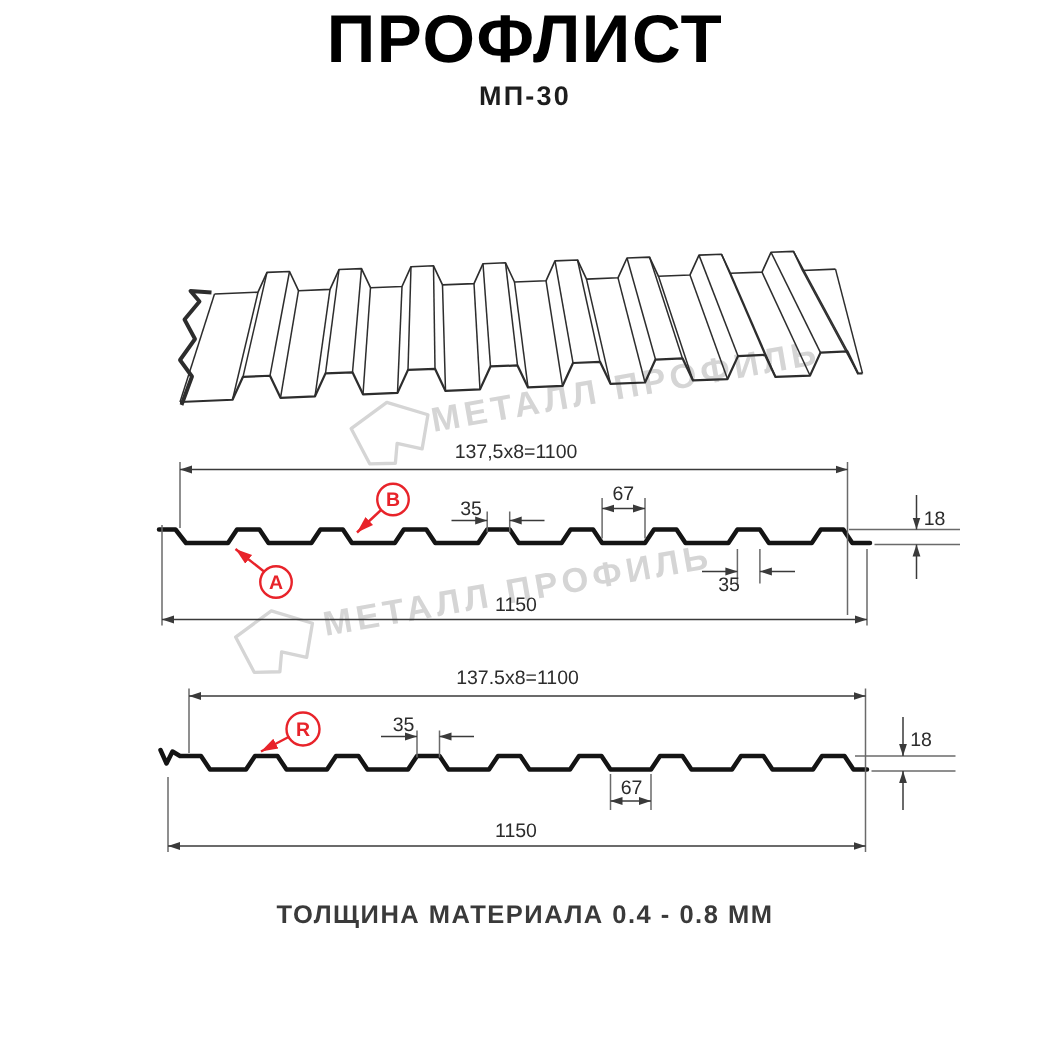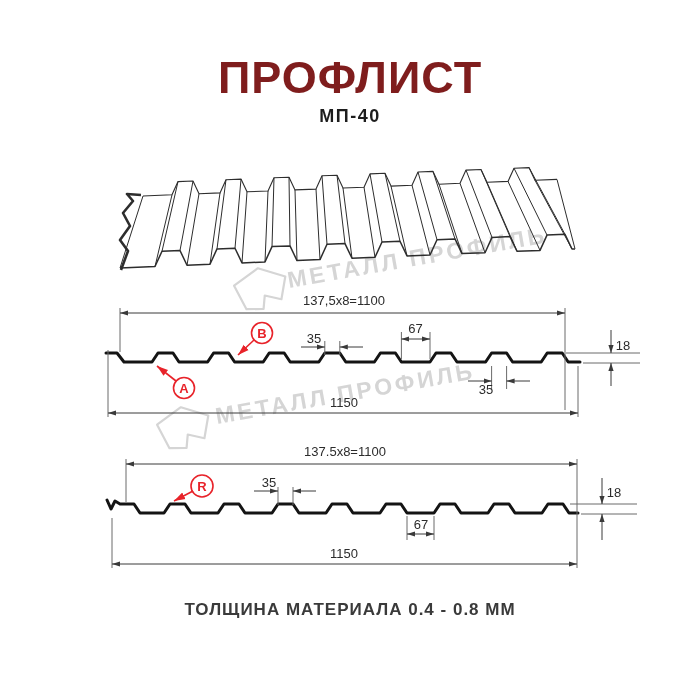--- a/index.html
+++ b/index.html
@@ -1,19 +1,19 @@
 <!DOCTYPE html>
 <html><head>
 <meta charset="utf-8">
 <style>
   html,body{margin:0;padding:0;background:#fff;}
   .page{position:relative;width:700px;height:700px;background:#ffffff;overflow:hidden;
         font-family:"Liberation Sans",sans-serif;}
   .hdr{position:absolute;top:0;left:0;width:700px;text-align:center;}
-  .title{margin:0;padding-top:52px;font-size:45px;font-weight:800;letter-spacing:1px;color:#7f1d1d;}
+  .title{margin:0;font-size:45px;font-weight:800;letter-spacing:1px;color:#000000;}
   .subtitle{margin-top:2px;font-size:18px;font-weight:700;letter-spacing:1.5px;color:#1d1d1d;}
   .foot{position:absolute;left:0;top:600px;width:700px;text-align:center;
         font-size:17px;font-weight:700;letter-spacing:1px;color:#3a3a3a;}
   svg{position:absolute;left:0;top:0;}
   .dimline{stroke:#3a3a3a;stroke-width:1;fill:none;}
   .extline{stroke:#6a6a6a;stroke-width:1;fill:none;}
   .dtxt{font-size:13px;fill:#2c2c2c;}
   .red{stroke:#e8232a;stroke-width:1.6;fill:none;}
   .redtxt{font-size:13px;font-weight:700;fill:#e8232a;}
   .wmtext{font-size:23px;font-weight:700;letter-spacing:3px;fill:#d5d5d5;}
@@ -21,21 +21,21 @@
   .prof{stroke:#141414;stroke-width:3;fill:none;stroke-linejoin:round;stroke-linecap:round;}
   .sk{stroke:#2d2d2d;fill:none;stroke-linejoin:round;}
 </style>
 </head>
 <body>
 
 <div class="page">
 
   <div class="hdr">
     <h1 class="title">ПРОФЛИСТ</h1>
-    <div class="subtitle">МП-40</div>
+    <div class="subtitle">МП-30</div>
   </div>
 
   <svg width="700" height="700" viewBox="0 0 700 700">
     <defs>
       <marker id="mB" viewBox="0 0 8 6" refX="8" refY="3" markerWidth="8" markerHeight="6" orient="auto-start-reverse">
         <path d="M0,0.4 L8,3 L0,5.6 Z" fill="#3a3a3a"></path>
       </marker>
       <marker id="mR" viewBox="0 0 8 6" refX="8" refY="3" markerWidth="7" markerHeight="5.5" orient="auto-start-reverse">
         <path d="M0,0.4 L8,3 L0,5.6 Z" fill="#e8232a"></path>
       </marker>

